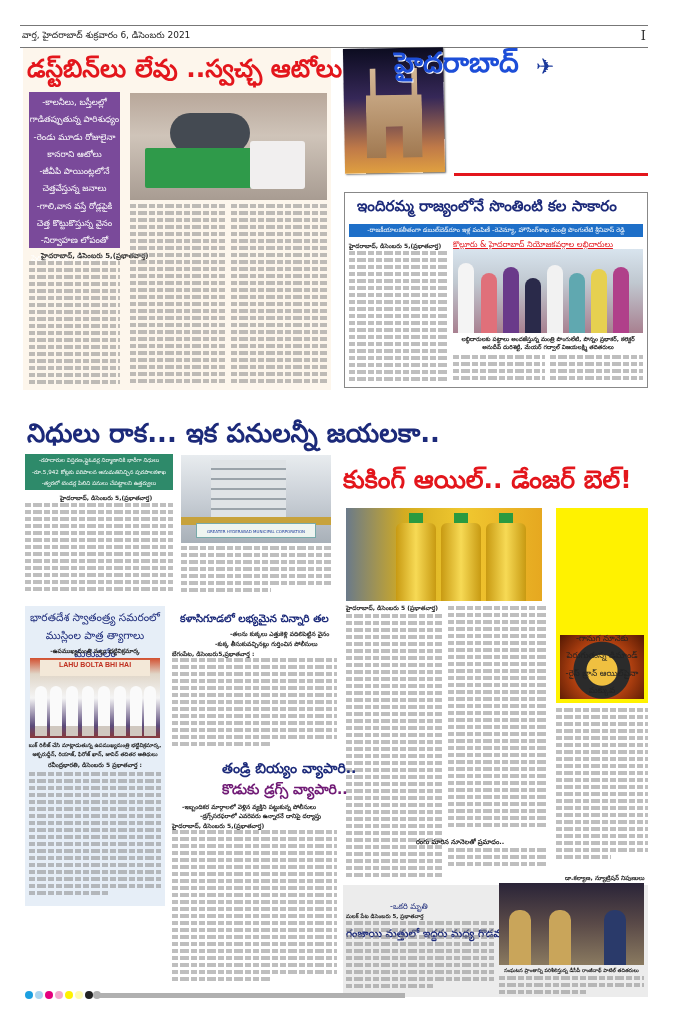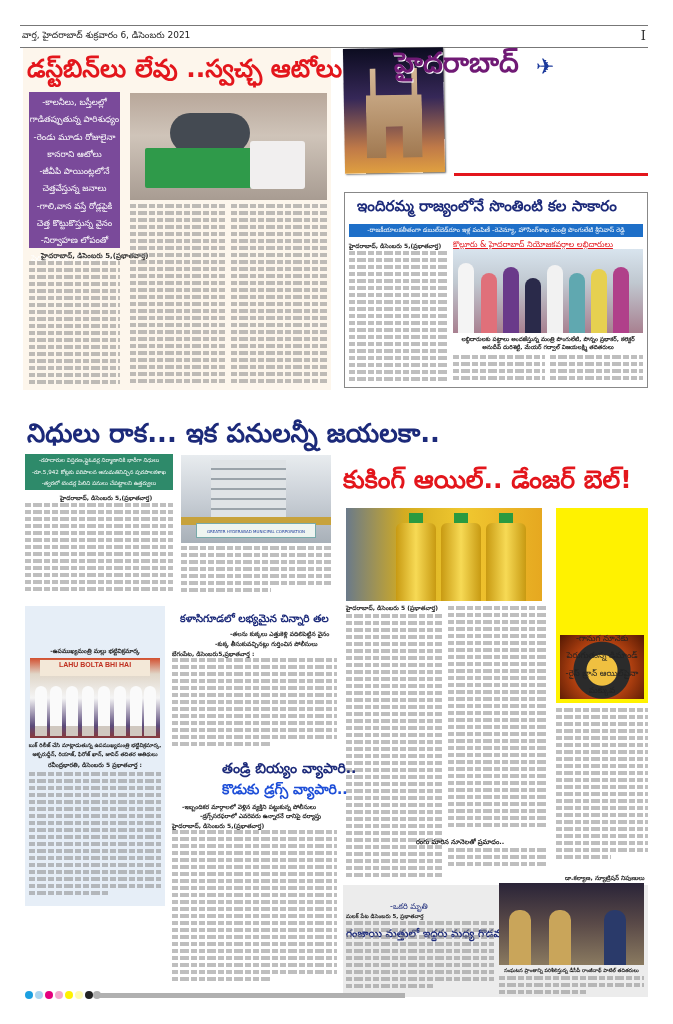--- a/index.html
+++ b/index.html
@@ -26,21 +26,21 @@
   .story1 .photo { position: absolute; left: 107px; top: 45px; width: 197px; height: 107px; background: linear-gradient(180deg, #b8a79a 0%, #cfc4b9 40%, #a89c92 100%); overflow: hidden; }
   .story1 .photo .truck { position: absolute; left: 15px; top: 55px; width: 110px; height: 40px; background: #2f9a4a; border-radius: 2px; }
   .story1 .photo .cab { position: absolute; left: 120px; top: 48px; width: 55px; height: 48px; background: #f1efef; border-radius: 3px; }
   .story1 .photo .bags { position: absolute; left: 40px; top: 20px; width: 80px; height: 40px; background: #444a52; border-radius: 20px; }
   .story1 .byline { position: absolute; left: 18px; top: 204px; font-size: 7px; font-weight: bold; color: #333; }
 
   
   .logo { left: 344px; top: 48px; width: 304px; height: 140px; }
   .logo .photo { position: absolute; left: 0; top: 0; width: 100px; height: 125px; background: linear-gradient(180deg, #0c0c20 0%, #362858 40%, #c07a48 80%, #e0a040 100%); transform: rotate(-1deg); box-shadow: 1px 1px 2px #666; }
   .logo .photo .tower { position: absolute; left: 22px; top: 20px; width: 56px; height: 90px; background: linear-gradient(180deg,#d5b896,#a07850); clip-path: polygon(0 100%, 0 30%, 8% 30%, 8% 0, 18% 0, 18% 30%, 82% 30%, 82% 0, 92% 0, 92% 30%, 100% 30%, 100% 100%, 65% 100%, 65% 65%, 35% 65%, 35% 100%); }
-  .logo .city { position: absolute; left: 50px; top: -2px; font-size: 28px; color: #701a75; font-weight: bold; text-shadow: 1px 1px 0 #fff; }
+  .logo .city { position: absolute; left: 50px; top: -2px; font-size: 28px; color: #1d4ed8; font-weight: bold; text-shadow: 1px 1px 0 #fff; }
   .logo .dove { position: absolute; left: 192px; top: 6px; font-size: 22px; color: #1c3a9c; }
   .logo .name { position: absolute; left: 110px; top: 28px; font-size: 80px; color: #1c3a9c; font-weight: bold; line-height: 90px; letter-spacing: -3px; }
   .logo .rule { position: absolute; left: 110px; top: 125px; width: 194px; height: 3px; background: #e3161c; }
 
   
   .story2 { left: 344px; top: 192px; width: 304px; height: 196px; border: 1px solid #888; background: #fff; }
   .story2 .hl { position: absolute; left: 12px; top: 4px; font-size: 15px; color: #1c2a7a; }
   .story2 .sub { position: absolute; left: 4px; top: 31px; width: 294px; height: 13px; background: #1e6fc8; color: #fff; font-size: 6.4px; line-height: 13px; text-align: center; white-space: nowrap; overflow: hidden; }
   .story2 .photo-caption-hl { position: absolute; left: 108px; top: 47px; font-size: 8px; color: #e3161c; white-space: nowrap; overflow: hidden; width: 190px; text-decoration: underline; }
   .story2 .photo { position: absolute; left: 108px; top: 56px; width: 190px; height: 84px; background: linear-gradient(180deg, #d8e4ee 0%, #c0c8d0 40%, #a88090 100%); overflow: hidden; }
@@ -79,21 +79,21 @@
   .muslim .caption { position: absolute; left: 0; top: 135px; width: 140px; font-size: 5.4px; font-weight: bold; text-align: center; line-height: 9px; }
   .muslim .byline { position: absolute; left: 0; top: 155px; width: 140px; font-size: 6px; font-weight: bold; text-align: center; }
 
   
   .kala-hl { left: 180px; top: 612px; font-size: 10.5px; color: #1c2a7a; }
   .kala-sub1 { left: 230px; top: 630px; font-size: 6px; font-weight: bold; }
   .kala-sub2 { left: 215px; top: 640px; font-size: 6px; font-weight: bold; }
 
   
   .tandri-hl1 { left: 222px; top: 760px; font-size: 14px; color: #1c2a7a; }
-  .tandri-hl2 { left: 222px; top: 781px; font-size: 14px; color: #1d4ed8; }
+  .tandri-hl2 { left: 222px; top: 781px; font-size: 14px; color: #701a75; }
   .tandri-sub1 { left: 182px; top: 803px; font-size: 6px; font-weight: bold; }
   .tandri-sub2 { left: 200px; top: 812px; font-size: 6px; font-weight: bold; }
 
   
   .ganja-box { left: 343px; top: 885px; width: 305px; height: 112px; background: #ececec; }
   .ganja-hl { left: 346px; top: 888px; font-size: 10.5px; color: #1c2a7a; margin-top: 39px; }
   .ganja-sub { left: 390px; top: 902px; font-size: 8px; color: #1c2a7a; }
   .ganja-photo { left: 499px; top: 883px; width: 145px; height: 82px; background: linear-gradient(180deg,#2a2438 0%,#5a4a48 50%,#8a7a60 100%); overflow: hidden; }
   .ganja-photo .cop { position: absolute; bottom: 0; width: 22px; height: 55px; background: #c9a55a; border-radius: 10px 10px 0 0; }
   .ganja-caption { left: 499px; top: 967px; width: 145px; font-size: 5px; font-weight: bold; text-align: center; }
@@ -428,20 +428,24 @@
 <div class="abs oil-credit">డా.కల్యాణ, న్యూట్రిషన్ నిపుణులు</div>
 
 <div class="abs" style="left:556px;top:630px;width:92px;font-size:8.5px;line-height:17.4px;text-align:center;">
   <div>-గానుగ నూనెకు</div>
   <div>పెరుగుతున్న డిమాండ్</div>
   <div>-రైస్ బ్రాన్ ఆయిల్‌పైనా</div>
   <div>మక్కువ</div>
 </div>
 
 <div class="abs muslim">
+  <div class="hl">
+    <div>భారతదేశ స్వాతంత్ర్య సమరంలో</div>
+    <div>ముస్లింల పాత్ర త్యాగాలు మరువలేం</div>
+  </div>
   <div class="sub">-ఉపముఖ్యమంత్రి మల్లు భట్టివిక్రమార్క</div>
   <div class="photo">
     <div class="banner">LAHU BOLTA BHI HAI</div>
     <div class="p" style="left:5px;"></div>
       <div class="p" style="left:20px;"></div>
       <div class="p" style="left:36px;"></div>
       <div class="p" style="left:52px;"></div>
       <div class="p" style="left:68px;"></div>
       <div class="p" style="left:84px;"></div>
       <div class="p" style="left:100px;"></div>

